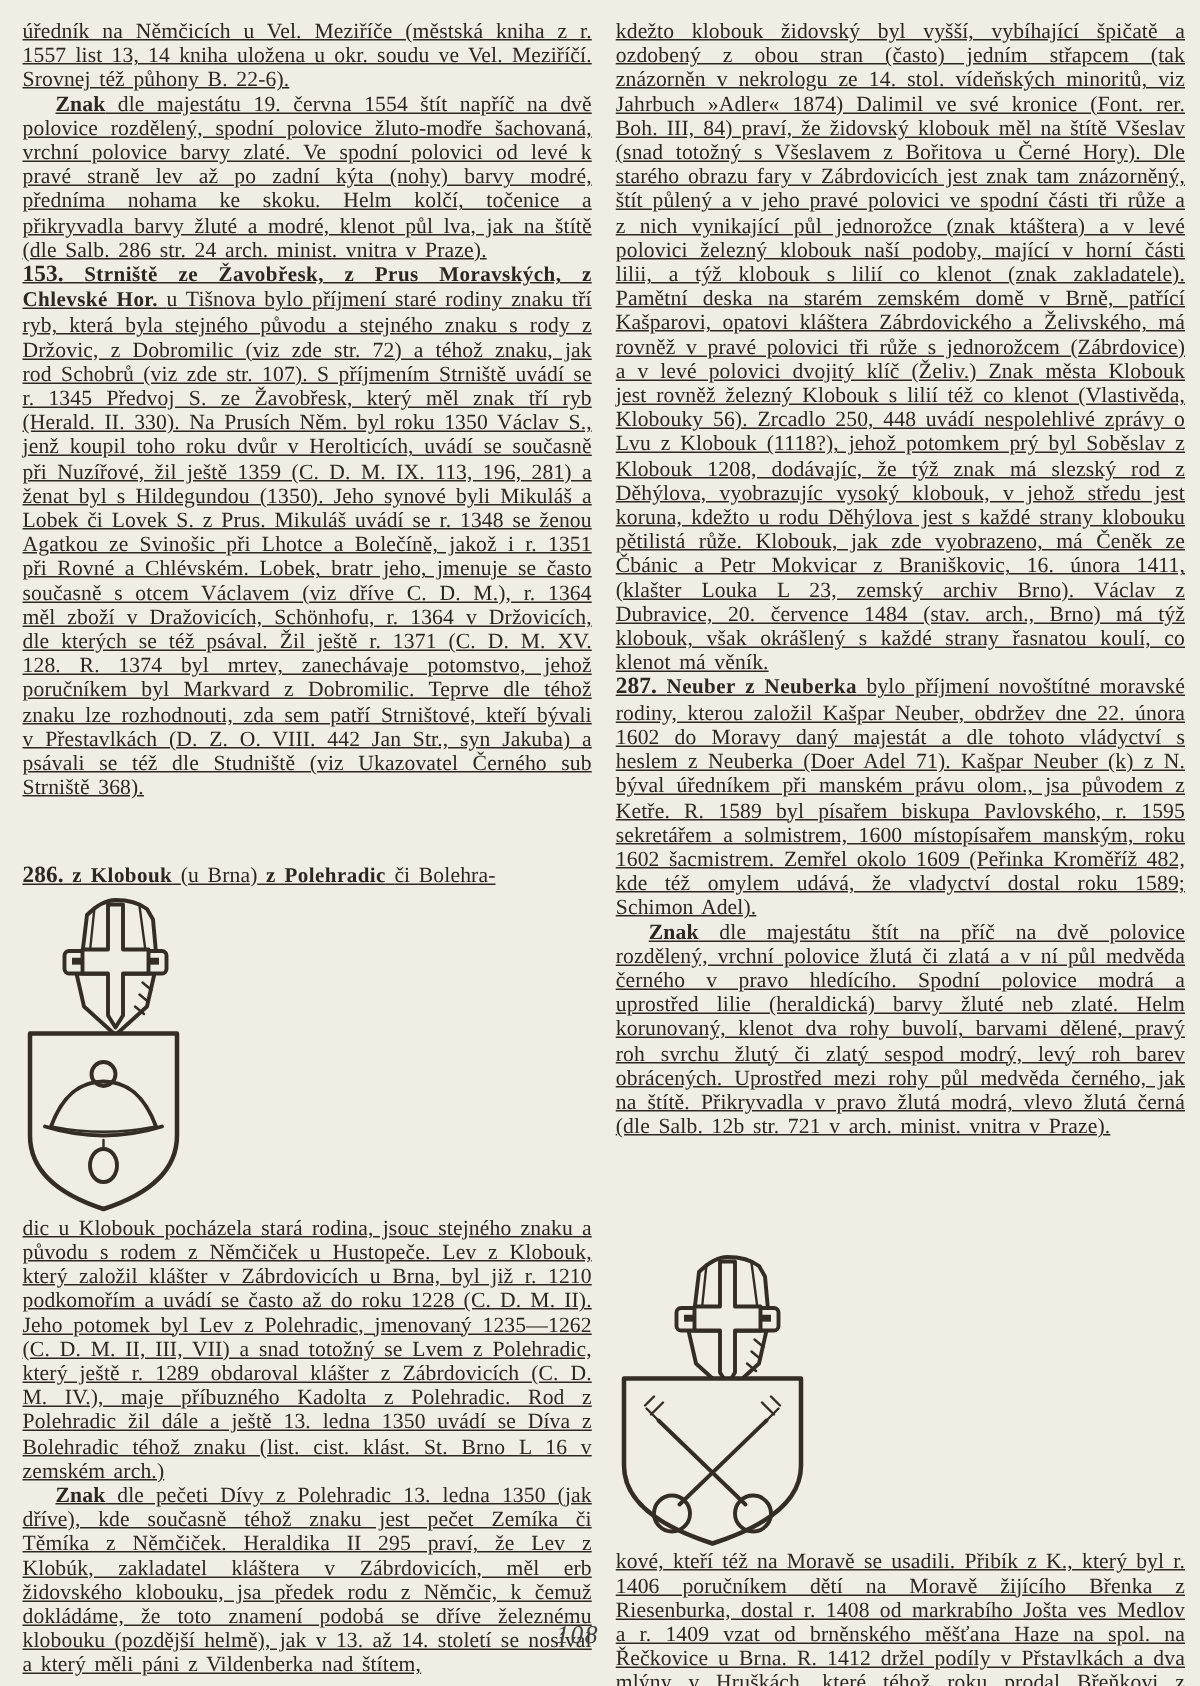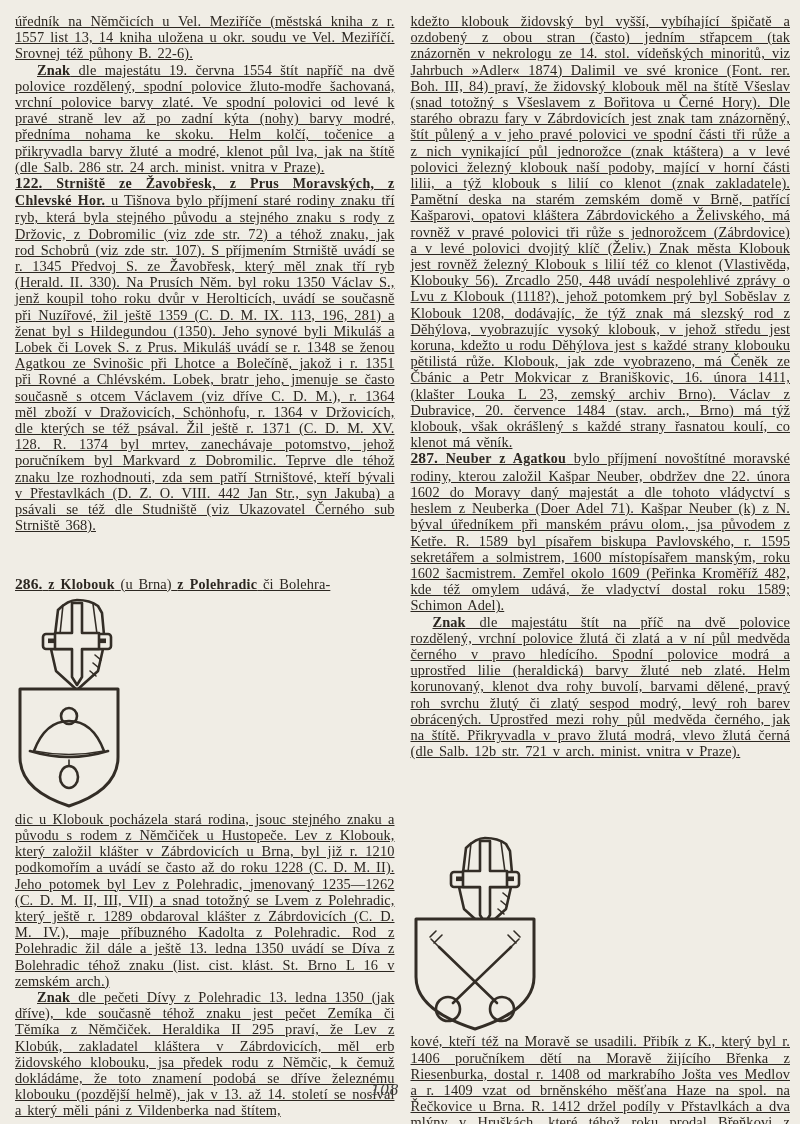--- a/index.html
+++ b/index.html
@@ -57,21 +57,21 @@
 
 <div class="page">
   <div class="columns">
 
     <div class="col">
 
       <p class="body">úředník na Němčicích u Vel. Meziříče (městská kniha z r. 1557 list 13, 14 kniha uložena u okr. soudu ve Vel. Meziříčí. Srovnej též půhony B. 22-6).</p>
 
       <p class="body indent"><span class="lead">Znak</span><span> dle majestátu 19. června 1554 štít napříč na dvě polovice rozdělený, spodní polovice žluto-modře šachovaná, vrchní polovice barvy zlaté. Ve spodní polovici od levé k pravé straně lev až po zadní kýta (nohy) barvy modré, předníma nohama ke skoku. Helm kolčí, točenice a přikryvadla barvy žluté a modré, klenot půl lva, jak na štítě (dle Salb. 286 str. 24 arch. minist. vnitra v Praze).</span></p>
 
-      <p class="body art"><span class="art-num">122.</span>
+      <p class="body art"><span class="art-num">153.</span>
         <span class="art-name">Strniště ze Žavobřesk, z Prus Moravských, z Chlevské Hor.</span>
         <span>u Tišnova bylo příjmení staré rodiny znaku tří ryb, která byla stejného původu a stejného znaku s rody z Držovic, z Dobromilic (viz zde str. 72) a téhož znaku, jak rod Schobrů (viz zde str. 107). S příjmením Strniště uvádí se r. 1345 Předvoj S. ze Žavobřesk, který měl znak tří ryb (Herald. II. 330). Na Prusích Něm. byl roku 1350 Václav S., jenž koupil toho roku dvůr v Herolticích, uvádí se současně při Nuzířové, žil ještě 1359 (C. D. M. IX. 113, 196, 281) a ženat byl s Hildegundou (1350). Jeho synové byli Mikuláš a Lobek či Lovek S. z Prus. Mikuláš uvádí se r. 1348 se ženou Agatkou ze Svinošic při Lhotce a Bolečíně, jakož i r. 1351 při Rovné a Chlévském. Lobek, bratr jeho, jmenuje se často současně s otcem Václavem (viz dříve C. D. M.), r. 1364 měl zboží v Dražovicích, Schönhofu, r. 1364 v Držovicích, dle kterých se též psával. Žil ještě r. 1371 (C. D. M. XV. 128. R. 1374 byl mrtev, zanechávaje potomstvo, jehož poručníkem byl Markvard z Dobromilic. Teprve dle téhož znaku lze rozhodnouti, zda sem patří Strništové, kteří bývali v Přestavlkách (D. Z. O. VIII. 442 Jan Str., syn Jakuba) a psávali se též dle Studniště (viz Ukazovatel Černého sub Strniště 368).</span></p>
 
 
       <div class="art-gap">
         <p class="body"><span class="art-num">286.</span>
           <span class="art-name">z Klobouk</span>
           <span class="art-small">(u Brna)</span>
           <span class="art-name">z Polehradic</span>
           <span>či Bolehra-</span></p>
@@ -110,21 +110,21 @@
 
       <p class="body indent"><span class="lead">Znak</span><span> dle pečeti Dívy z Polehradic 13. ledna 1350 (jak dříve), kde současně téhož znaku jest pečet Zemíka či Těmíka z Němčiček. Heraldika II 295 praví, že Lev z Klobúk, zakladatel kláštera v Zábrdovicích, měl erb židovského klobouku, jsa předek rodu z Němčic, k čemuž dokládáme, že toto znamení podobá se dříve železnému klobouku (pozdější helmě), jak v 13. až 14. století se nosíval a který měli páni z Vildenberka nad štítem,</span></p>
 
     </div>
 
     <div class="col">
 
       <p class="body">kdežto klobouk židovský byl vyšší, vybíhající špičatě a ozdobený z obou stran (často) jedním střapcem (tak znázorněn v nekrologu ze 14. stol. vídeňských minoritů, viz Jahrbuch »Adler« 1874) Dalimil ve své kronice (Font. rer. Boh. III, 84) praví, že židovský klobouk měl na štítě Všeslav (snad totožný s Všeslavem z Bořitova u Černé Hory). Dle starého obrazu fary v Zábrdovicích jest znak tam znázorněný, štít půlený a v jeho pravé polovici ve spodní části tři růže a z nich vynikající půl jednorožce (znak ktáštera) a v levé polovici železný klobouk naší podoby, mající v horní části lilii, a týž klobouk s lilií co klenot (znak zakladatele). Pamětní deska na starém zemském domě v Brně, patřící Kašparovi, opatovi kláštera Zábrdovického a Želivského, má rovněž v pravé polovici tři růže s jednorožcem (Zábrdovice) a v levé polovici dvojitý klíč (Želiv.) Znak města Klobouk jest rovněž železný Klobouk s lilií též co klenot (Vlastivěda, Klobouky 56). Zrcadlo 250, 448 uvádí nespolehlivé zprávy o Lvu z Klobouk (1118?), jehož potomkem prý byl Soběslav z Klobouk 1208, dodávajíc, že týž znak má slezský rod z Děhýlova, vyobrazujíc vysoký klobouk, v jehož středu jest koruna, kdežto u rodu Děhýlova jest s každé strany klobouku pětilistá růže. Klobouk, jak zde vyobrazeno, má Čeněk ze Čbánic a Petr Mokvicar z Braniškovic, 16. února 1411, (klašter Louka L 23, zemský archiv Brno). Václav z Dubravice, 20. července 1484 (stav. arch., Brno) má týž klobouk, však okrášlený s každé strany řasnatou koulí, co klenot má věník.</p>
 
       <p class="body art-gap"><span class="art-num">287.</span>
-        <span class="art-name">Neuber z Agatkou</span>
+        <span class="art-name">Neuber z Neuberka</span>
         <span>bylo příjmení novoštítné moravské rodiny, kterou založil Kašpar Neuber, obdržev dne 22. února 1602 do Moravy daný majestát a dle tohoto vládyctví s heslem z Neuberka (Doer Adel 71). Kašpar Neuber (k) z N. býval úředníkem při manském právu olom., jsa původem z Ketře. R. 1589 byl písařem biskupa Pavlovského, r. 1595 sekretářem a solmistrem, 1600 místopísařem manským, roku 1602 šacmistrem. Zemřel okolo 1609 (Peřinka Kroměříž 482, kde též omylem udává, že vladyctví dostal roku 1589; Schimon Adel).</span></p>
 
       <p class="body indent"><span class="lead">Znak</span><span> dle majestátu štít na příč na dvě polovice rozdělený, vrchní polovice žlutá či zlatá a v ní půl medvěda černého v pravo hledícího. Spodní polovice modrá a uprostřed lilie (heraldická) barvy žluté neb zlaté. Helm korunovaný, klenot dva rohy buvolí, barvami dělené, pravý roh svrchu žlutý či zlatý sespod modrý, levý roh barev obrácených. Uprostřed mezi rohy půl medvěda černého, jak na štítě. Přikryvadla v pravo žlutá modrá, vlevo žlutá černá (dle Salb. 12b str. 721 v arch. minist. vnitra v Praze).</span></p>
 
       <div class="art-gap">
 
         <div class="fig-row">
           <div class="fig-288">
 
             <svg class="arms-svg" width="132" height="200" viewBox="0 0 132 200">

